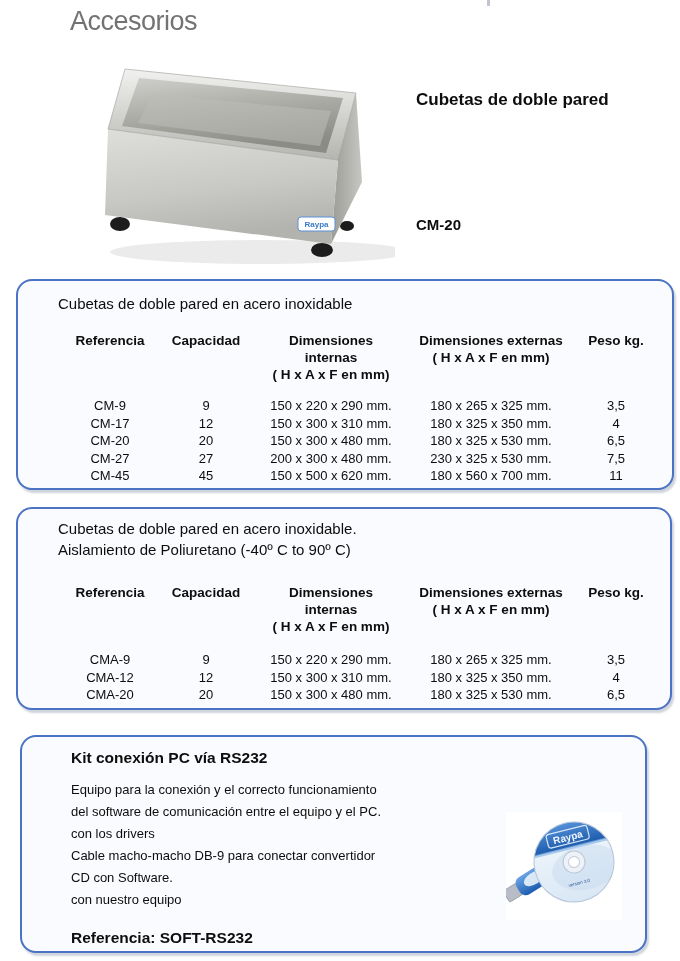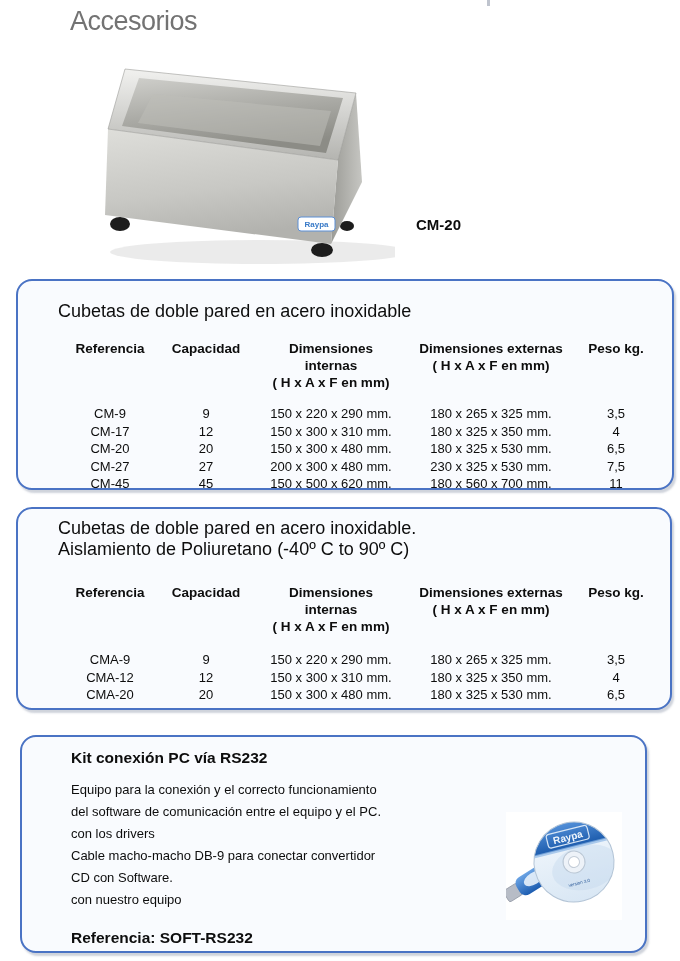--- a/index.html
+++ b/index.html
@@ -20,21 +20,21 @@
 
   .panel {
     position:absolute; border:2px solid #4a73c4; border-radius:16px;
     background:#f9fbfe;
     box-shadow:2px 3px 2px rgba(130,140,160,0.38);
   }
   .panel1 { left:16px; top:279px; width:654px; height:207px; }
   .panel2 { left:16px; top:507px; width:652px; height:199px; }
   .panel3 { left:20px; top:735px; width:623px; height:214px; }
 
-  .panel-title { margin:20px 0 0 40px; font-size:18px; line-height:21px; }
+  .panel-title { margin:12px 0 0 40px; font-size:15px; line-height:21px; }
   .panel2 .panel-title { margin-top:9px; }
 
   table.spec { border-collapse:collapse; table-layout:fixed; margin:18px 0 0 36px; width:612px; }
   .panel2 table.spec { margin-top:24px; }
   table.spec col.c1 { width:112px; } table.spec col.c2 { width:80px; }
   table.spec col.c3 { width:170px; } table.spec col.c4 { width:150px; }
   table.spec col.c5 { width:100px; }
   table.spec th {
     font-size:13.5px; font-weight:700; text-align:center; vertical-align:top;
     padding:0; line-height:17px; white-space:nowrap;
@@ -89,20 +89,21 @@
     <polygon points="13,77 243,108 236,192 10,163" fill="url(#gFront)"></polygon>
     <polygon points="30,17 261,41 243,108 13,77" fill="url(#gRim)" stroke="#9c9c98" stroke-width="0.6"></polygon>
     <polygon points="44,26 248,46 231,101 27,74" fill="url(#gInner)"></polygon>
     <polygon points="58,42 236,59 225,94 43,71" fill="#bdbdb8" opacity="0.55"></polygon>
     <g>
       <rect x="203" y="165" width="37" height="14" rx="3" fill="#ffffff" stroke="#5b8fd6" stroke-width="1"></rect>
       <text x="221.5" y="175" font-size="8" text-anchor="middle" fill="#3a7bc8" font-family="Liberation Sans, sans-serif" font-weight="bold">Raypa</text>
     </g>
   </svg>
 
+  <div class="hero-caption">Cubetas de doble pared</div>
   <div class="hero-model">CM-20</div>
 
   <section class="panel panel1">
     <div class="panel-title">Cubetas de doble pared en acero inoxidable</div>
     <table class="spec">
       <colgroup>
           <col class="c1">
           <col class="c2">
           <col class="c3">
           <col class="c4">

